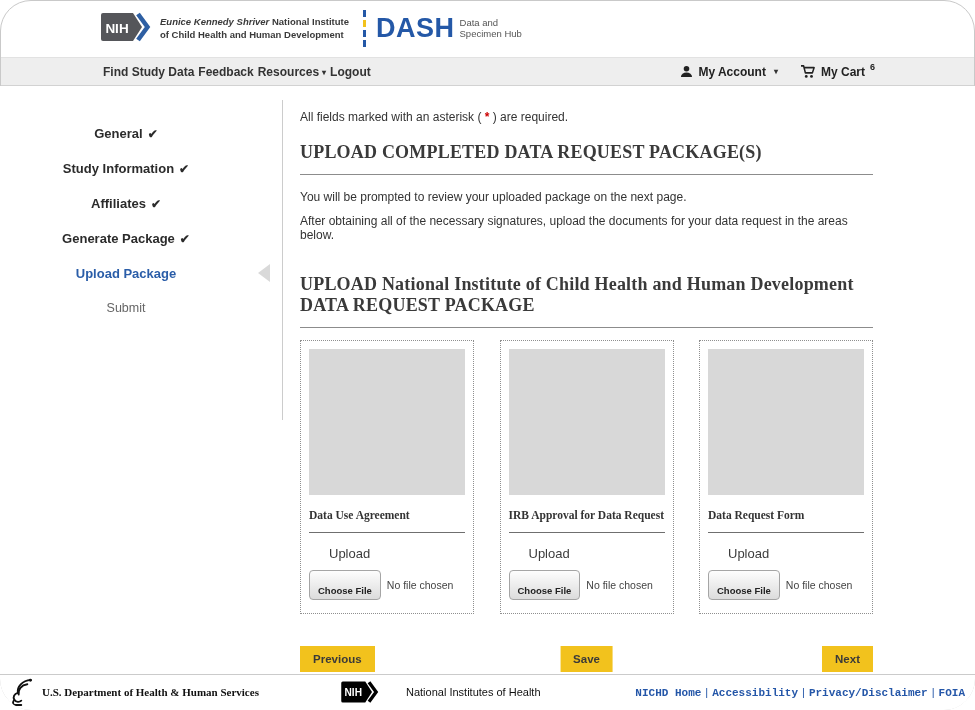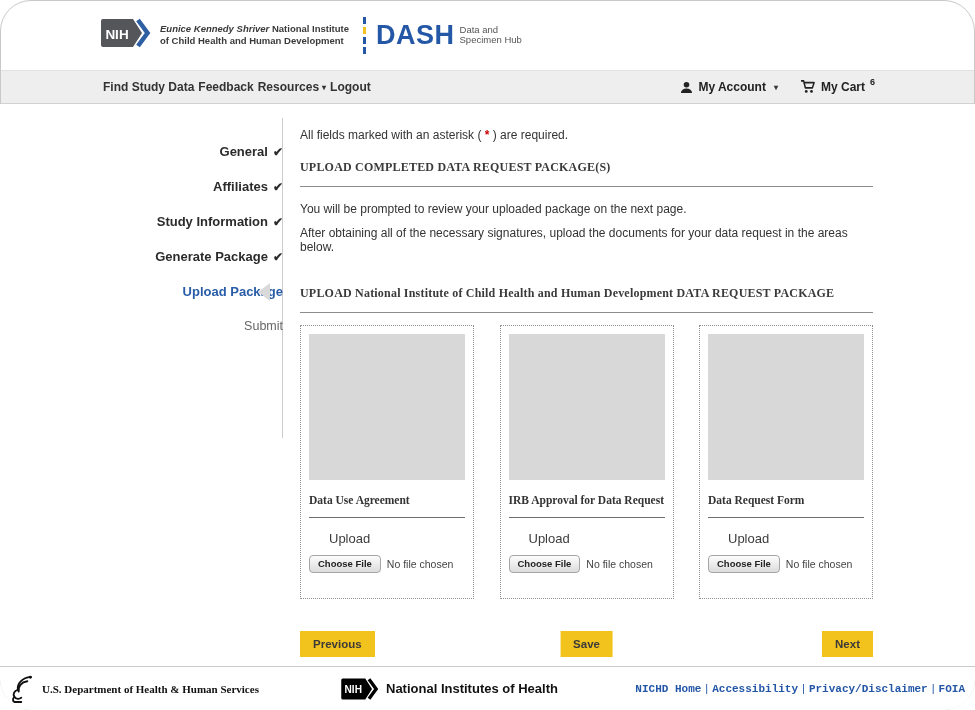--- a/index.html
+++ b/index.html
@@ -28,65 +28,65 @@
   .nav-item { font-size:12px; font-weight:bold; color:#333; cursor:pointer; white-space:nowrap; }
   .caret { font-size:8px; color:#333; margin-left:3px; vertical-align:1px; }
   .nav-right { margin-left:auto; display:flex; align-items:center; gap:22px; }
   .nav-acct, .nav-cart { display:flex; align-items:center; gap:5px; font-size:12px; font-weight:bold; color:#222; cursor:pointer; }
   .cart-count { font-size:9px; position:relative; top:-5px; font-weight:bold; }
 
   
   .content { flex:1; display:flex; position:relative; background:#fff; }
   .sidebar { width:283px; position:relative; padding-top:40px; flex:none; }
   .sidebar-line { position:absolute; right:0; top:14px; width:1px; height:320px; background:#ccc; }
-  .step { position:relative; text-align:right; margin-bottom:20px;
+  .step { position:relative; text-align:center; padding-right:31px; margin-bottom:20px;
           font-size:13px; font-weight:bold; color:#2b2b2b; cursor:pointer; }
   .step .chk { margin-left:5px; font-size:12px; }
   .step.current { color:#2A5DA8; }
   .step.muted { color:#666; font-weight:normal; font-size:12.5px; cursor:default; }
   .marker { position:absolute; right:13px; top:50%; transform:translateY(-50%);
             width:0; height:0; border-top:9px solid transparent; border-bottom:9px solid transparent;
             border-right:12px solid #d9d9d9; }
 
   .main { width:573px; margin-left:17px; padding-top:24px; }
   .req-note { font-size:12px; color:#333; }
   .req-note .star { color:#CC0000; font-weight:bold; }
-  .section-title { font-family:"Liberation Serif", serif; font-size:12px; font-weight:bold;
+  .section-title { font-family:"Liberation Serif", serif; font-size:18px; font-weight:bold;
                    color:#3a3a3a; margin-top:18px; letter-spacing:0.2px; }
   hr.rule { border:0; border-top:1px solid #8c8c8c; margin-top:11px; }
   .para { font-size:12px; color:#333; margin-top:15px; }
   .para + .para { margin-top:10px; }
   .section-title.second { margin-top:32px; }
 
   .cards { display:flex; justify-content:space-between; margin-top:12px; }
   .card { width:174px; height:274px; border:1px dotted #8f8f8f; padding:8px; }
   .placeholder { height:146px; background:#d8d8d8; }
   .card-title { font-family:"Liberation Serif", serif; font-size:11.5px; font-weight:bold; color:#333; margin-top:14px; }
   .card hr { border:0; border-top:1px solid #6f6f6f; margin-top:11px; }
   .upload-label { font-size:13px; color:#3c3c3c; margin-top:13px;margin-left:20px; }
   .file-row { display:flex; align-items:center; gap:6px; margin-top:9px; }
   .choose-btn { font-family:"Liberation Sans", sans-serif; font-size:9.5px; font-weight:bold; color:#222;
-                padding:2px 8px 3px; border:1px solid #a5a5a5; border-radius:4px;
+                padding:14px 8px 3px; border:1px solid #a5a5a5; border-radius:4px;
                 background:linear-gradient(#fdfdfd,#dcdcdc); cursor:pointer; }
   .file-status { font-size:10.5px; color:#444; }
 
   .btn-row { position:relative; margin-top:32px; height:28px; }
   .btn { background:#F2C21D; border:none; color:#3b3a39; font-family:"Liberation Sans", sans-serif;
          font-size:11.5px; font-weight:bold; padding:7px 13px; cursor:pointer; }
   .btn.prev { position:absolute; left:0; }
   .btn.save { position:absolute; left:50%; transform:translateX(-50%); }
   .btn.next { position:absolute; right:0; }
 
   
   .footer { height:44px; border-top:1px solid #cbcbcb; display:flex; align-items:center;
             padding:0 10px; position:relative; background:#fff; }
   .hhs-group { display:flex; align-items:center; gap:6px;text-align:center; }
   .hhs-label { font-family:"Liberation Serif", serif; font-size:11px; font-weight:bold; color:#111; }
   .nih-footer { position:absolute; left:340px; display:flex; align-items:center; gap:6px; }
-  .nih-footer-label { font-size:13px; font-weight:700; color:#111; }
+  .nih-footer-label { font-size:11px; font-weight:400; color:#111;margin-left:20px; }
   .footer-links { margin-left:auto; font-size:11px; font-weight:bold; color:#2456A8; }
   .footer-links span.link { cursor:pointer;font-family:Liberation Mono, monospace; }
   .footer-links span.sep { margin:0 4px; font-weight:normal; }
 </style>
 </head>
 <body>
 
 <div class="page">
 
   <div class="header">
@@ -142,22 +142,22 @@
         <span class="cart-count">6</span>
       </span>
     </div>
   </div>
 
   <div class="content">
 
     <div class="sidebar">
       <div class="sidebar-line"></div>
       <div class="step"><span>General</span><span class="chk">✔</span></div>
+      <div class="step"><span>Study Information</span><span class="chk">✔</span></div>
       <div class="step"><span>Affiliates</span><span class="chk">✔</span></div>
-      <div class="step"><span>Study Information</span><span class="chk">✔</span></div>
       <div class="step"><span>Generate Package</span><span class="chk">✔</span></div>
       <div class="step current"><span>Upload Package</span><span class="marker"></span></div>
       <div class="step muted"><span>Submit</span></div>
     </div>
 
     <div class="main">
       <div class="req-note">
         <span>All fields marked with an asterisk ( </span><span class="star">*</span><span> ) are required.</span>
       </div>
 

